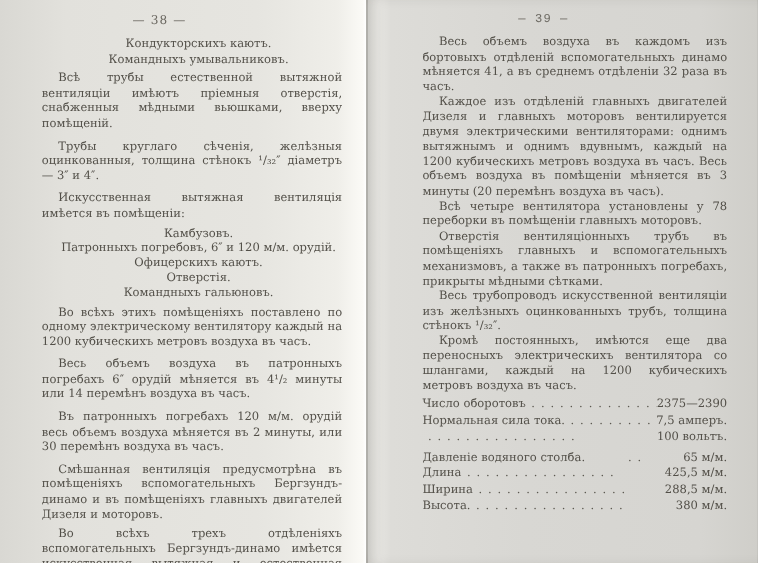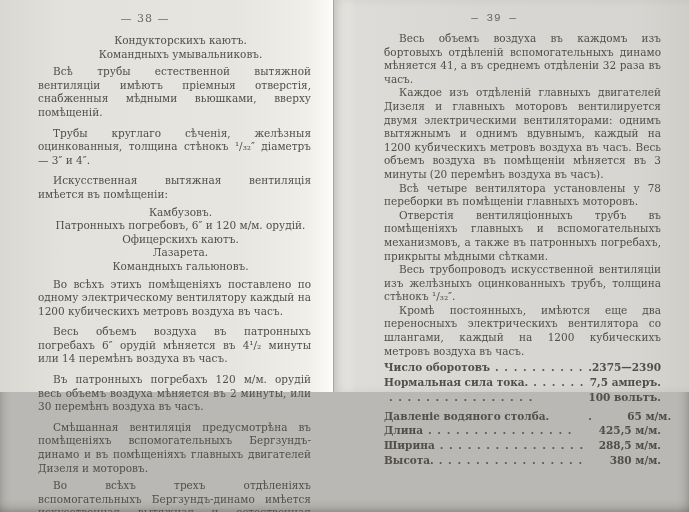--- a/index.html
+++ b/index.html
@@ -5,21 +5,21 @@
   html,body{margin:0;padding:0;background:#b9b8b4;}
   #scan{
     position:relative;width:689px;height:512px;overflow:hidden;
     font-family:"DejaVu Serif","Liberation Serif",serif;
     color:#524f48;
     box-shadow:inset 0 -8px 10px -5px rgba(40,38,34,.28),
                inset -8px 0 10px -5px rgba(40,38,34,.2),
                inset 0 7px 9px -6px rgba(40,38,34,.18),
                inset 8px 0 10px -6px rgba(40,38,34,.18);
   }
-  .page{position:absolute;top:0;height:392px;}
+  .page{position:absolute;top:0;height:512px;}
   #page-left{
     left:0;width:333px;
     background:linear-gradient(90deg,#d9d8d3 0%,#e2e1dc 18%,#e6e5e0 70%,#efeee9 92%,#fbfaf6 99%,#ffffff 100%);
   }
   #page-right{
     left:333px;width:356px;
     background:linear-gradient(90deg,#f1f0ec 0%,#dddcd8 6%,#d8d7d3 40%,#d6d5d1 85%,#cfcec9 100%);
     border-left:1px solid #a5a49d;
     box-shadow:inset 10px 0 14px -8px rgba(60,58,52,.35);
   }
@@ -30,21 +30,21 @@
   #page-right .pageno{left:115px;width:90px;text-align:center;font-family:Liberation Mono, monospace;}
   .content{position:absolute;font-size:10.5px;line-height:13.6px;}
   #page-left .content{left:38px;top:34px;width:273px;}
   #page-right .content{left:50px;top:32px;width:277px;}
   p{margin:0;text-indent:15px;text-align:justify;}
   .gap{margin-top:7px;}
   .sgap{margin-top:4px;}
   .item{margin-left:12px;text-align:center;}
   .it{}
   .spec{margin-top:2px;}
-  .spec-row{display:flex;align-items:baseline;line-height:14.8px;font-weight:bold;}
+  .spec-row{display:flex;align-items:baseline;line-height:14.8px;}
   .spec-row.grp{margin-top:4px;gap:34px;}
   .spec-label{white-space:nowrap;}
   .spec-dots{flex:1;overflow:hidden;white-space:nowrap;padding:0 5px;color:#5a574f;letter-spacing:1px;}
   .spec-value{white-space:nowrap;text-align:right;}
 </style>
 </head>
 <body>
 
 <div id="scan">
 
@@ -52,21 +52,21 @@
     <div class="pageno">— 38 —</div>
     <div class="content">
       <div class="item">Кондукторскихъ каютъ.</div>
       <div class="item">Командныхъ умывальниковъ.</div>
       <p class="sgap">Всѣ трубы естественной вытяжной вентиляціи имѣютъ пріемныя отверстія, снабженныя мѣдными вьюшками, вверху помѣщеній.</p>
       <p class="gap">Трубы круглаго сѣченія, желѣзныя оцинкованныя, толщина стѣнокъ ¹/₃₂″ діаметръ — 3″ и 4″.</p>
       <p class="gap"><span class="it">Искусственная вытяжная</span><span> вентиляція имѣется въ помѣщеніи:</span></p>
       <div class="sgap item">Камбузовъ.</div>
       <div class="item">Патронныхъ погребовъ, 6″ и 120 м/м. орудій.</div>
       <div class="item">Офицерскихъ каютъ.</div>
-      <div class="item">Лазарета.</div>
+      <div class="item">Отверстія.</div>
       <div class="item">Командныхъ гальюновъ.</div>
       <p class="sgap">Во всѣхъ этихъ помѣщеніяхъ поставлено по одному электрическому вентилятору каждый на 1200 кубическихъ метровъ воздуха въ часъ.</p>
       <p class="gap">Весь объемъ воздуха въ патронныхъ погребахъ 6″ орудій мѣняется въ 4¹/₂ минуты или 14 перемѣнъ воздуха въ часъ.</p>
       <p class="gap">Въ патронныхъ погребахъ 120 м/м. орудій весь объемъ воздуха мѣняется въ 2 минуты, или 30 перемѣнъ воздуха въ часъ.</p>
       <p class="gap"><span class="it">Смѣшанная вентиляція</span><span> предусмотрѣна въ помѣщеніяхъ вспомогательныхъ Бергзундъ-динамо и въ помѣщеніяхъ главныхъ двигателей Дизеля и моторовъ.</span></p>
       <p class="sgap"><span>Во всѣхъ трехъ отдѣленіяхъ вспомогательныхъ Бергзундъ-динамо имѣется </span><span class="it">искусственная вытяжная</span><span> и </span><span class="it">естественная вдувная</span></p>
     </div>
   </div>
 
   <div class="page" id="page-right">

